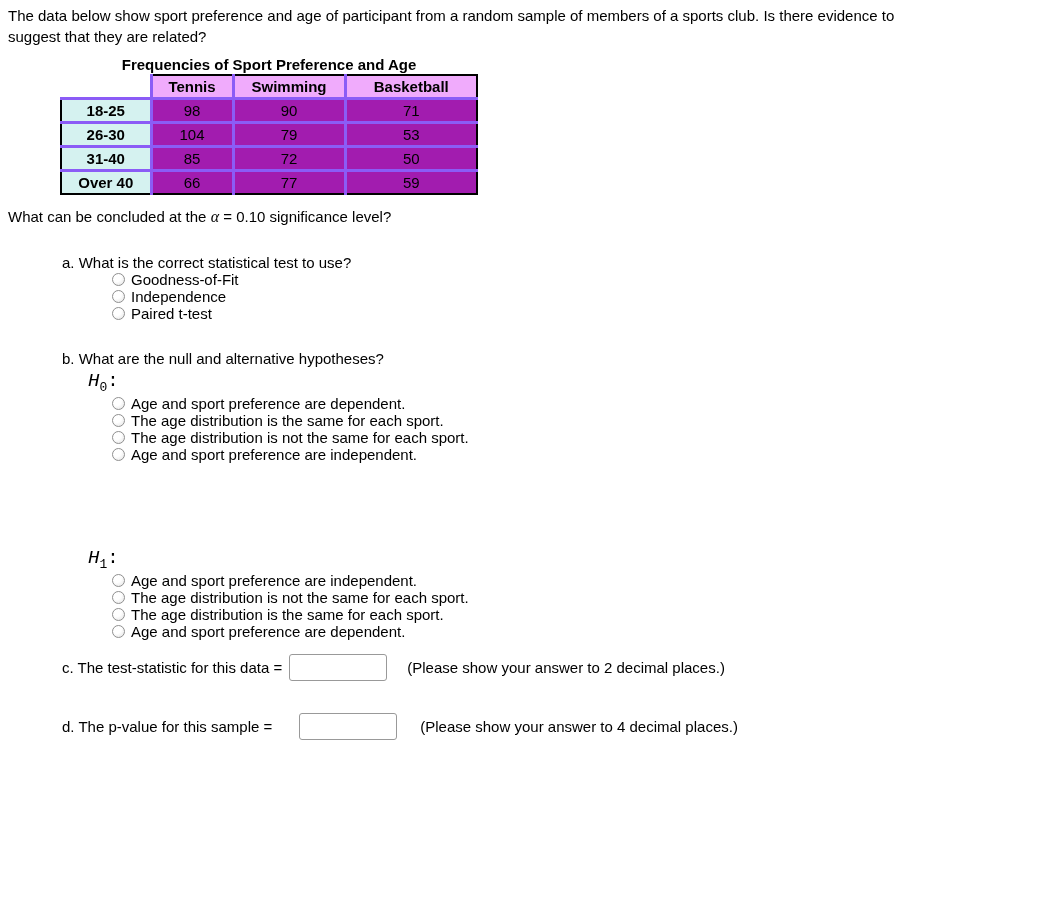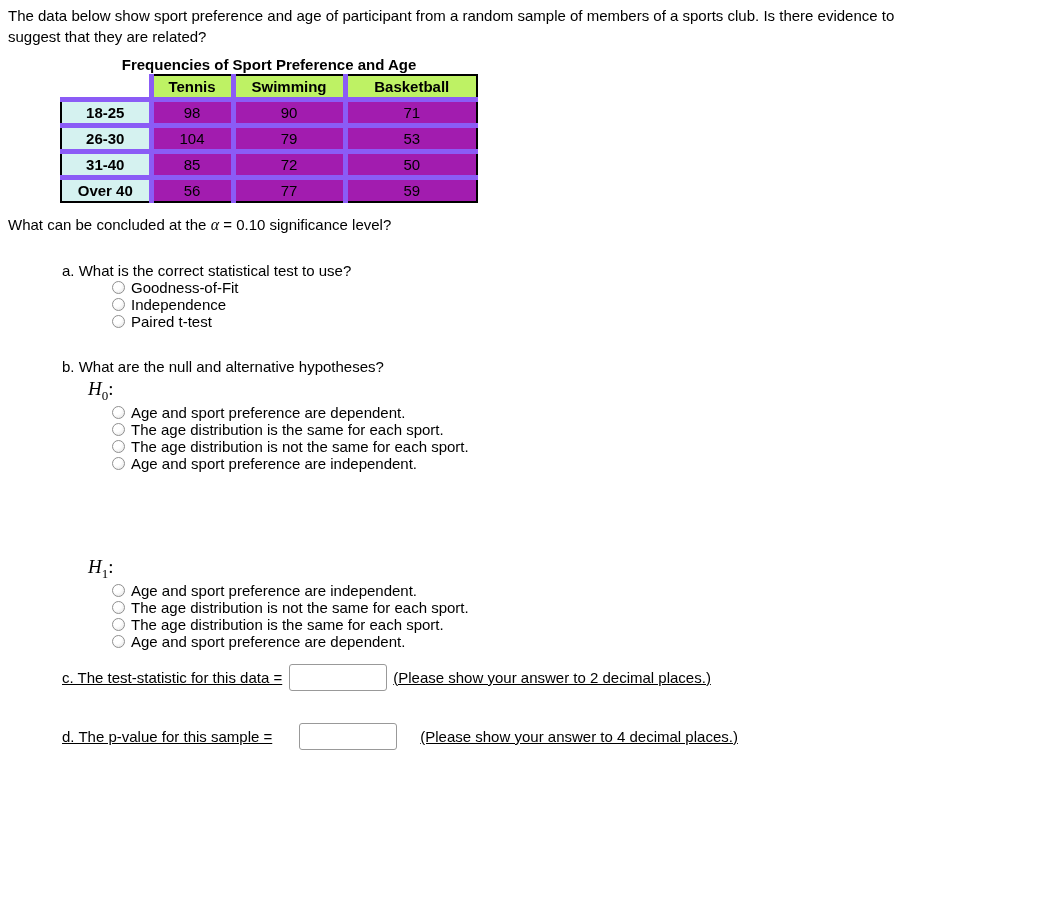--- a/index.html
+++ b/index.html
@@ -28,33 +28,33 @@
   .table-title {
     font-weight: bold;
     text-align: center;
     margin-bottom: 1px;
   }
   table.freq-table {
     border-collapse: collapse;
     font-size: 15px;
   }
   .freq-table th, .freq-table td {
-    border: 5px solid #8b5cf6;
+    border: 3px solid #8b5cf6;
     text-align: center;
     padding: 2px 6px;
     height: 23px;
   }
   .freq-table .corner {
     border-top: none;
     border-left: none;
     background: #ffffff;
     width: 90px;
   }
   .freq-table .colhead {
-    background: #bef264;
+    background: #f0abfc;
     font-weight: bold;
     border-top: 2px solid #000;
     border-bottom: 2px solid #000;
   }
   .freq-table .colhead.c1 { width: 82px; }
   .freq-table .colhead.c2 { width: 112px; }
   .freq-table .colhead.c3 { width: 132px; border-right: 2px solid #000; }
   .freq-table .rowlabel {
     background: #d5f2f0;
     font-weight: bold;
@@ -90,48 +90,47 @@
     height: 13px;
     border: 1px solid #8f8f8f;
     border-radius: 50%;
     background: radial-gradient(circle at 35% 30%, #ffffff 40%, #e2e2e2 100%);
     margin-right: 6px;
     flex: 0 0 auto;
     cursor: pointer;
   }
   .hyp-label {
     margin: 3px 0 0 80px;
-    font-family: Liberation Serif, serif;
+    font-family: Liberation Mono, monospace;
     font-size: 19px;
   }
   .hyp-label .hletter { font-style: italic; }
   .hyp-label sub {
     font-size: 13px;
     font-style: normal;
   }
   .hyp-label.h1gap { margin-top: 84px; }
 
   .answer-row {
     display: flex;
     align-items: center;
     margin: 14px 0 0 54px;
-    text-decoration: underline;
   }
   .answer-row.d-row { margin-top: 32px; gap: 20px; }
   .answer-input {
     width: 98px;
     height: 27px;
     border: 1px solid #999;
     border-radius: 3px;
     margin-left: 7px;
     font-family: "Liberation Sans", sans-serif;
     font-size: 15px;
     padding: 2px 5px;
   }
-  .answer-note { margin-left: 6px; }
+  .answer-note { margin-left: 20px; }
   .answer-note.tight { margin-left: 3px; }
 </style>
 </head>
 <body>
 
 <div>
 
   <p class="intro">The data below show sport preference and age of participant from a random sample of members of a sports club. Is there evidence to suggest that they are related?</p>
 
   <div class="table-block">
@@ -159,21 +158,21 @@
           <td class="datacell last">53</td>
         </tr>
         <tr>
           <td class="rowlabel">31-40</td>
           <td class="datacell">85</td>
           <td class="datacell">72</td>
           <td class="datacell last">50</td>
         </tr>
         <tr class="lastrow">
           <td class="rowlabel">Over 40</td>
-          <td class="datacell">56</td>
+          <td class="datacell">66</td>
           <td class="datacell">77</td>
           <td class="datacell last">59</td>
         </tr>
       </tbody>
     </table>
   </div>
 
   <p class="conclusion"><span>What can be concluded at the </span><span class="math-italic">α</span><span> = 0.10 significance level?</span></p>
 
   <div class="part-question">a. What is the correct statistical test to use?</div>

